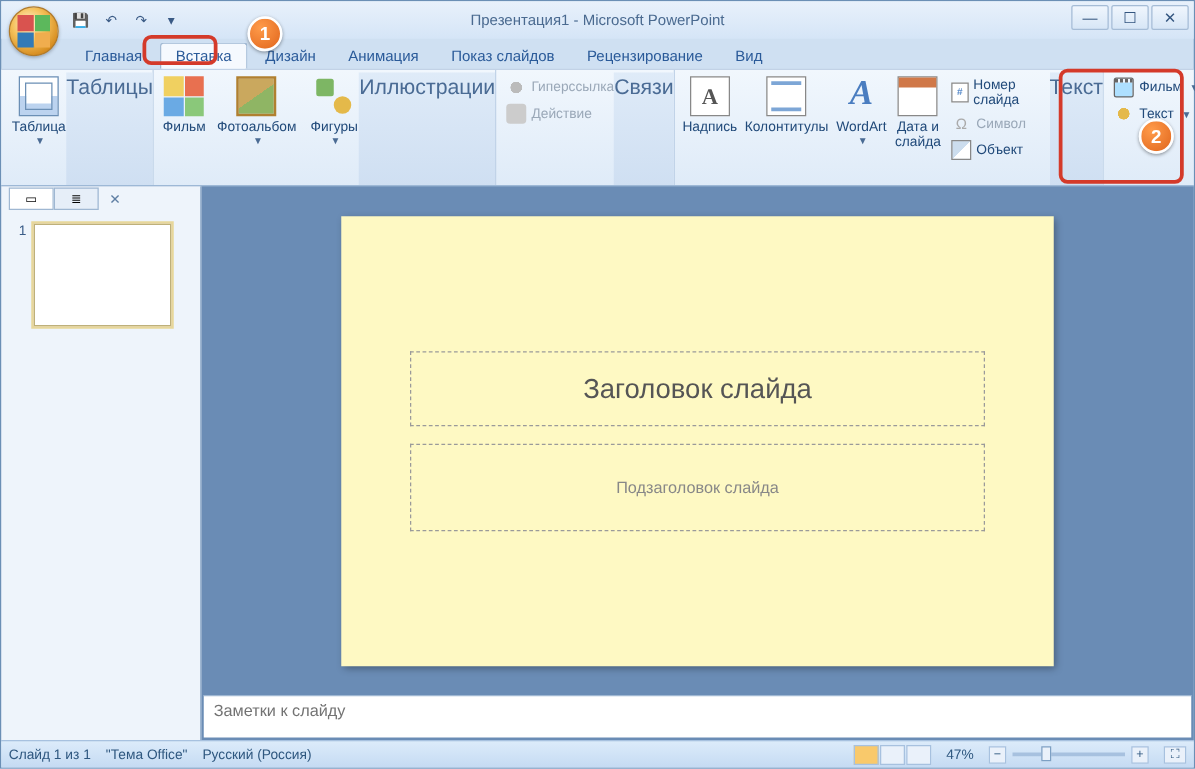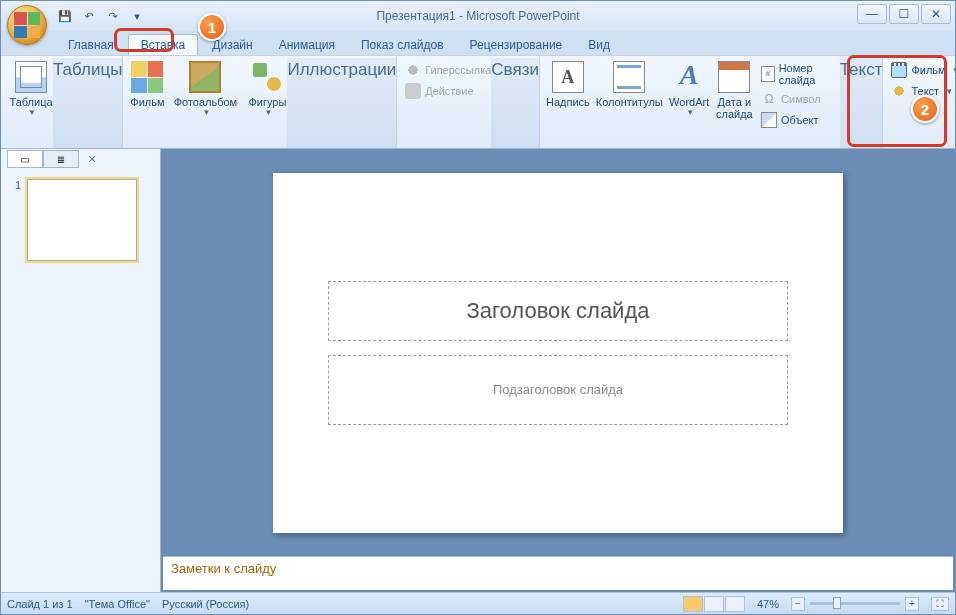--- a/index.html
+++ b/index.html
@@ -44,25 +44,25 @@
 .panel-tabs { position: absolute; top: 148px; left: 6px; height: 20px; display: flex; align-items: center; gap: 0; z-index: 5; }
 .panel-tab { width: 36px; height: 18px; border: 1px solid #9fb7d2; background: #e6eef8; display: flex; align-items: center; justify-content: center; font-size: 10px; }
 .panel-tab.active { background: #fff; }
 .panel-close { width: 14px; height: 14px; margin-left: 6px; font-size: 11px; color: #5e7ea3; display: flex; align-items: center; justify-content: center; cursor: pointer; }
 .thumb-panel { width: 160px; background: #eef4fb; border-right: 1px solid #9fb7d2; padding-top: 24px; }
 .thumb { margin: 6px 14px; display: flex; gap: 6px; }
 .thumb-num { font-size: 11px; color: #3a5c87; }
 .thumb-slide { width: 110px; height: 82px; background: #fff; border: 1px solid #beb07a; box-shadow: 0 0 0 2px #e8d79b; }
 .slide-area { flex: 1; display: flex; flex-direction: column; }
 .slide-canvas { flex: 1; display: flex; align-items: center; justify-content: center; padding: 10px 20px; }
-.slide { width: 570px; height: 360px; background: #ffffff; box-shadow: 2px 2px 6px rgba(0,0,0,.35); display: flex; flex-direction: column; align-items: center; justify-content: center; gap: 14px; }
+.slide { width: 570px; height: 360px; background: #fef9c3; box-shadow: 2px 2px 6px rgba(0,0,0,.35); display: flex; flex-direction: column; align-items: center; justify-content: center; gap: 14px; }
 .placeholder { border: 1px dashed #9a9a9a; text-align: center; display: flex; align-items: center; justify-content: center; color: #777; }
 .ph-title { width: 460px; height: 60px; font-size: 22px; color: #555; }
 .ph-sub { width: 460px; height: 70px; font-size: 13px; color: #888; }
-.notes { height: 34px; background: #fff; border-top: 1px solid #9fb7d2; padding: 4px 8px; font-size: 13px; color: #a16207; margin: 0 2px 2px; }
+.notes { height: 34px; background: #fff; border-top: 1px solid #9fb7d2; padding: 4px 8px; font-size: 13px; color: #737373; margin: 0 2px 2px; }
 
 
 .statusbar { position: absolute; bottom: 0; left: 0; right: 0; height: 22px; background: linear-gradient(to bottom, #dcebfa, #c5dbf3); border-top: 1px solid #a7c1df; display: flex; align-items: center; font-size: 11px; color: #2e577f; padding: 0 6px; gap: 12px; }
 .statusbar .spacer { flex: 1; }
 .view-btns { display: flex; gap: 1px; }
 .view-btn { width: 20px; height: 16px; border: 1px solid #a7c1df; background: #eaf1fa; }
 .view-btn.active { background: #f9c96b; }
 .zoom { display: flex; align-items: center; gap: 5px; }
 .zoom-track { width: 90px; height: 3px; background: #a7c1df; position: relative; }
 .zoom-thumb { width: 8px; height: 12px; background: #eaf1fa; border: 1px solid #7da0c4; position: absolute; top: -5px; left: 25%; }

